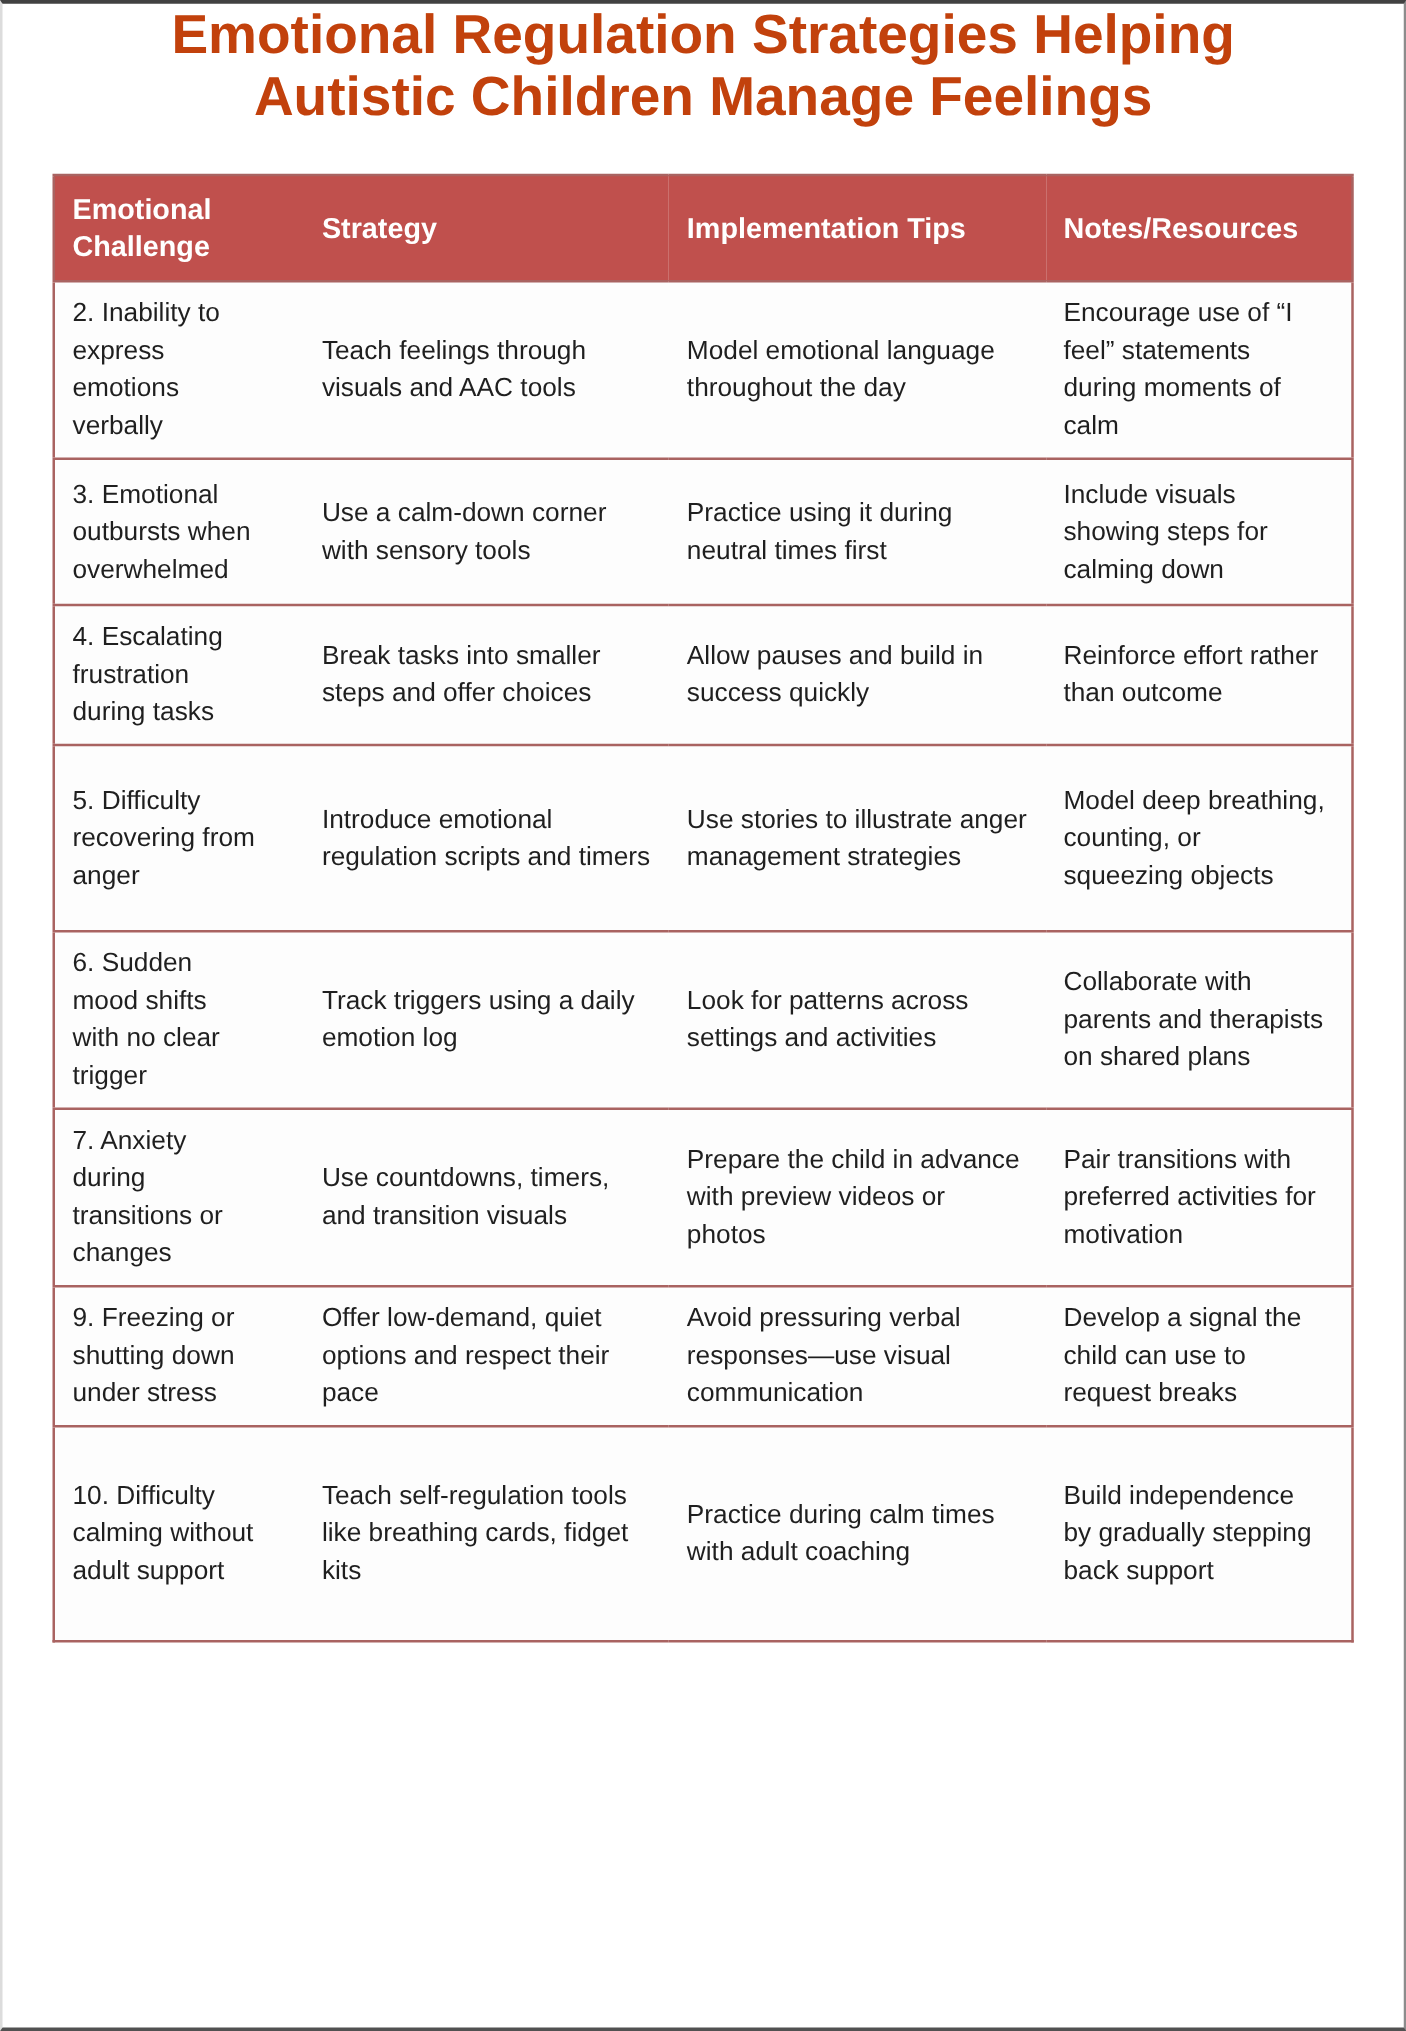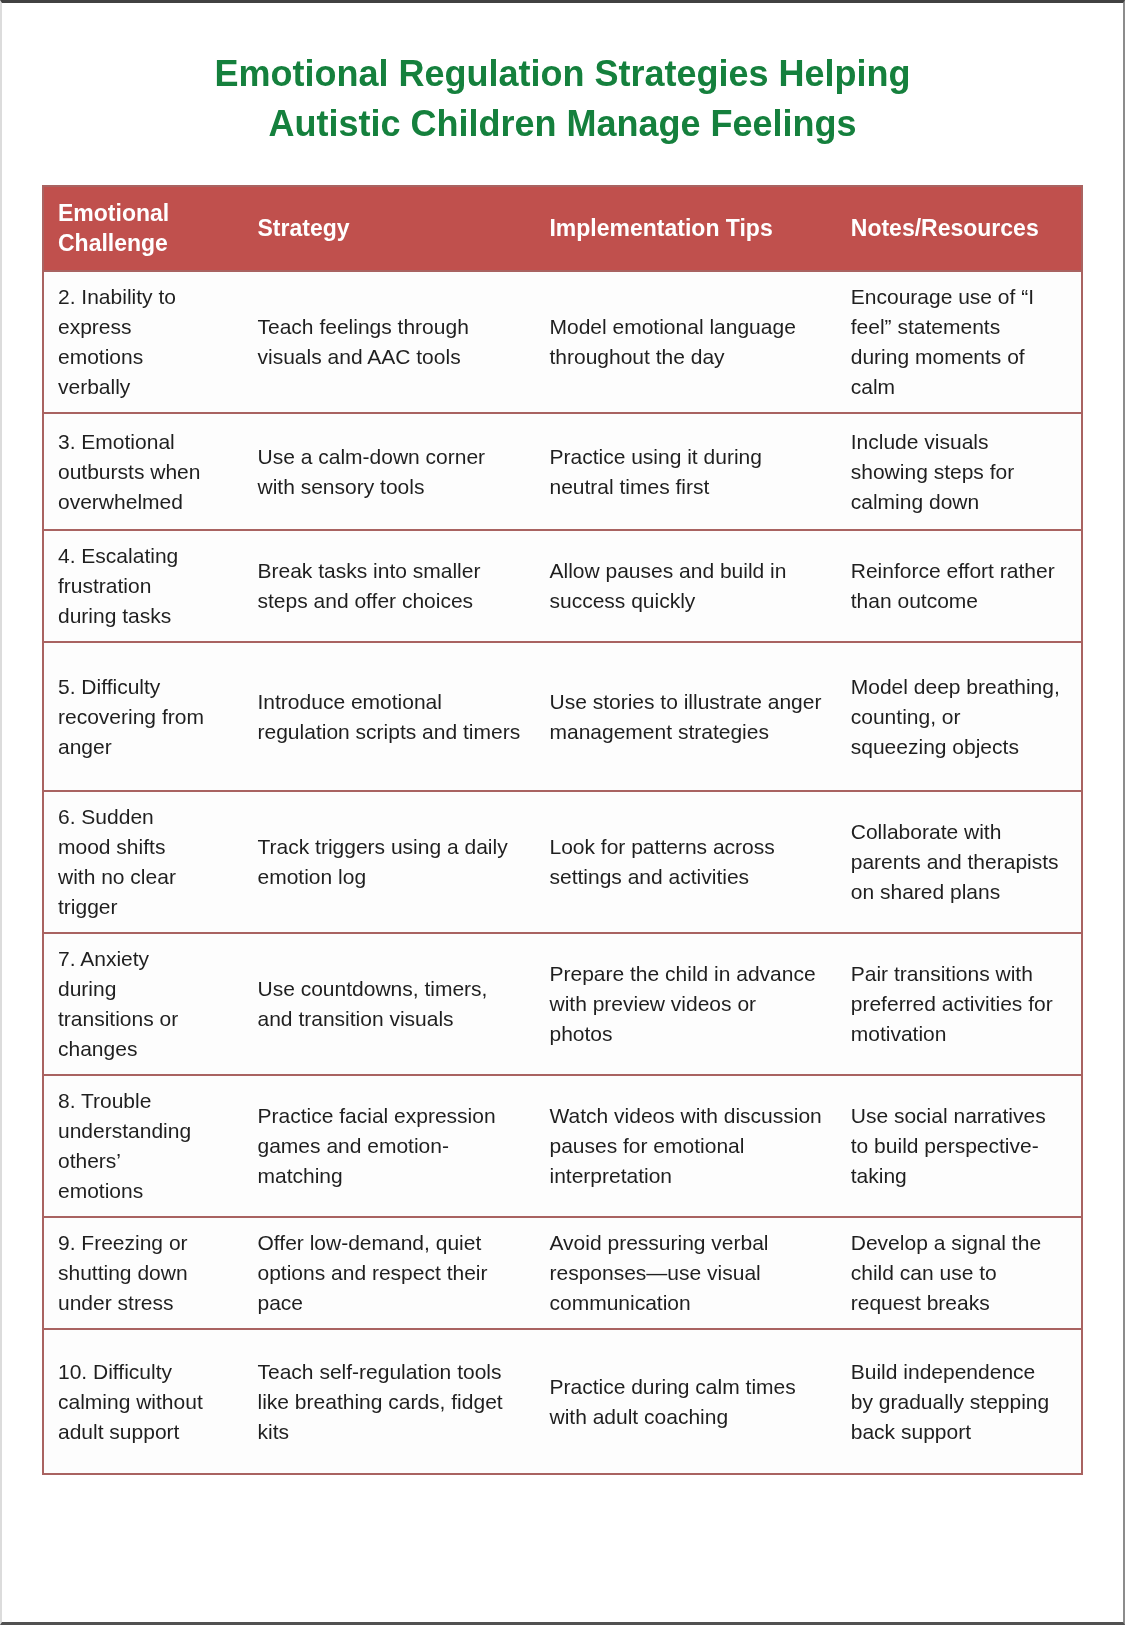--- a/index.html
+++ b/index.html
@@ -16,26 +16,25 @@
     background:#ffffff;
     border-top:3px solid #414141;
     border-bottom:3px solid #515151;
     border-right:2px solid #8c8c8c;
     border-left:2px solid #dcdcdc;
     font-family:"Liberation Sans","DejaVu Sans",sans-serif;
     color:var(--body_text);
     overflow:hidden;
   }
   .page-title{
-    margin-top:46px;
     text-align:center;
-    font-size:36px;
+    font-size:44px;
     font-weight:bold;
     line-height:50px;
-    color:#15803d;
+    color:#c2410c;
   }
   table.strategies{
     width:1041px;
     margin:36px auto 0 auto;
     border-collapse:collapse;
     table-layout:fixed;
     border-radius:21px;
   }
   table.strategies, table.strategies td, table.strategies th{
     border:0;
@@ -72,21 +71,21 @@
   col.c1{width:19.3%;}
   col.c2{width:28.1%;}
   col.c3{width:29.0%;}
   col.c4{width:23.6%;}
   tr.h112{height:112px;}
   tr.h130{height:130px;}
   tr.h155{height:117px;}
   tr.h105{height:105px;margin-left:28px;}
   tr.h149{height:149px;padding-left:48px;}
   tr.h137{height:137px;}
-  tr.h145{height:145px;}
+  tr.h145{height:172px;}
 </style>
 </head>
 <body>
 
 <h1 class="page-title">
   <div>Emotional Regulation Strategies Helping</div>
   <div>Autistic Children Manage Feelings</div>
 </h1>
 
 <table class="strategies">
@@ -134,26 +133,20 @@
       <td class="col-strategy">Track triggers using a daily emotion log</td>
       <td class="col-tips">Look for patterns across settings and activities</td>
       <td class="col-notes">Collaborate with parents and therapists on shared plans</td>
     </tr>
     <tr class="h130">
       <td class="col-challenge">7. Anxiety during transitions or changes</td>
       <td class="col-strategy">Use countdowns, timers, and transition visuals</td>
       <td class="col-tips">Prepare the child in advance with preview videos or photos</td>
       <td class="col-notes">Pair transitions with preferred activities for motivation</td>
     </tr>
-    <tr class="h130">
-      <td class="col-challenge">8. Trouble understanding others’ emotions</td>
-      <td class="col-strategy">Practice facial expression games and emotion-matching</td>
-      <td class="col-tips">Watch videos with discussion pauses for emotional interpretation</td>
-      <td class="col-notes">Use social narratives to build perspective-taking</td>
-    </tr>
     <tr class="h112">
       <td class="col-challenge">9. Freezing or shutting down under stress</td>
       <td class="col-strategy">Offer low-demand, quiet options and respect their pace</td>
       <td class="col-tips">Avoid pressuring verbal responses—use visual communication</td>
       <td class="col-notes">Develop a signal the child can use to request breaks</td>
     </tr>
     <tr class="h145">
       <td class="col-challenge">10. Difficulty calming without adult support</td>
       <td class="col-strategy">Teach self-regulation tools like breathing cards, fidget kits</td>
       <td class="col-tips">Practice during calm times with adult coaching</td>

